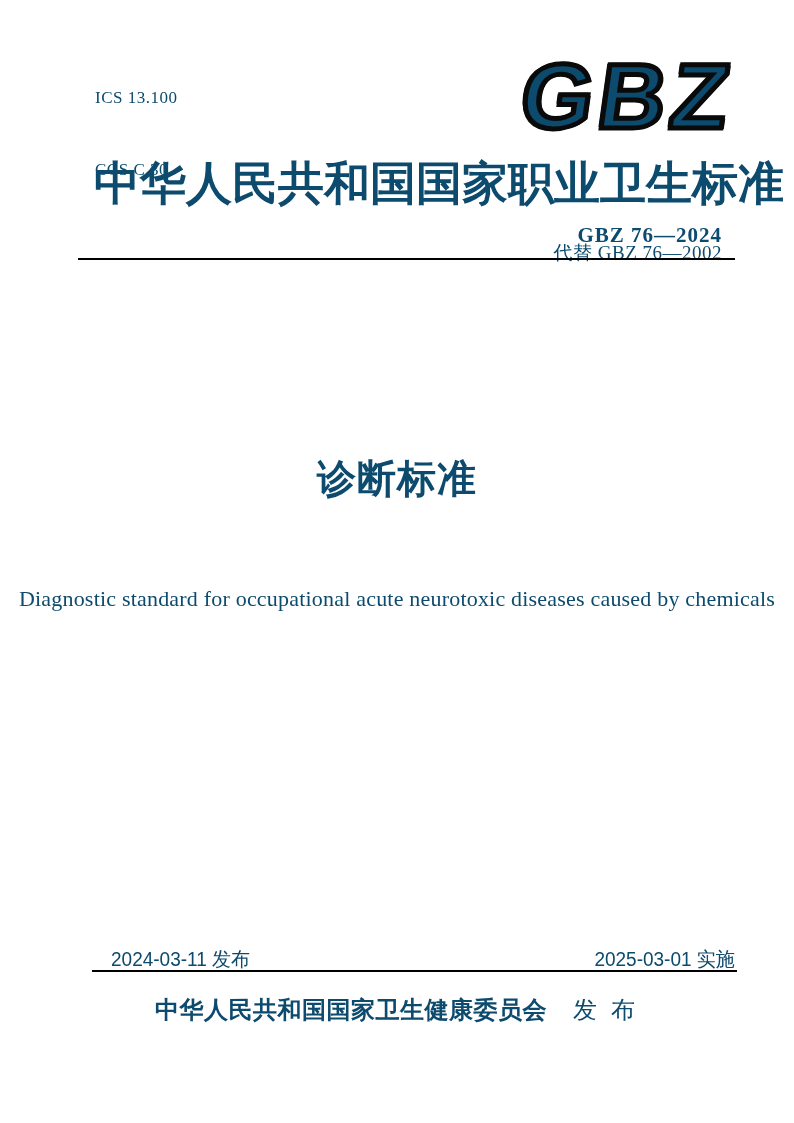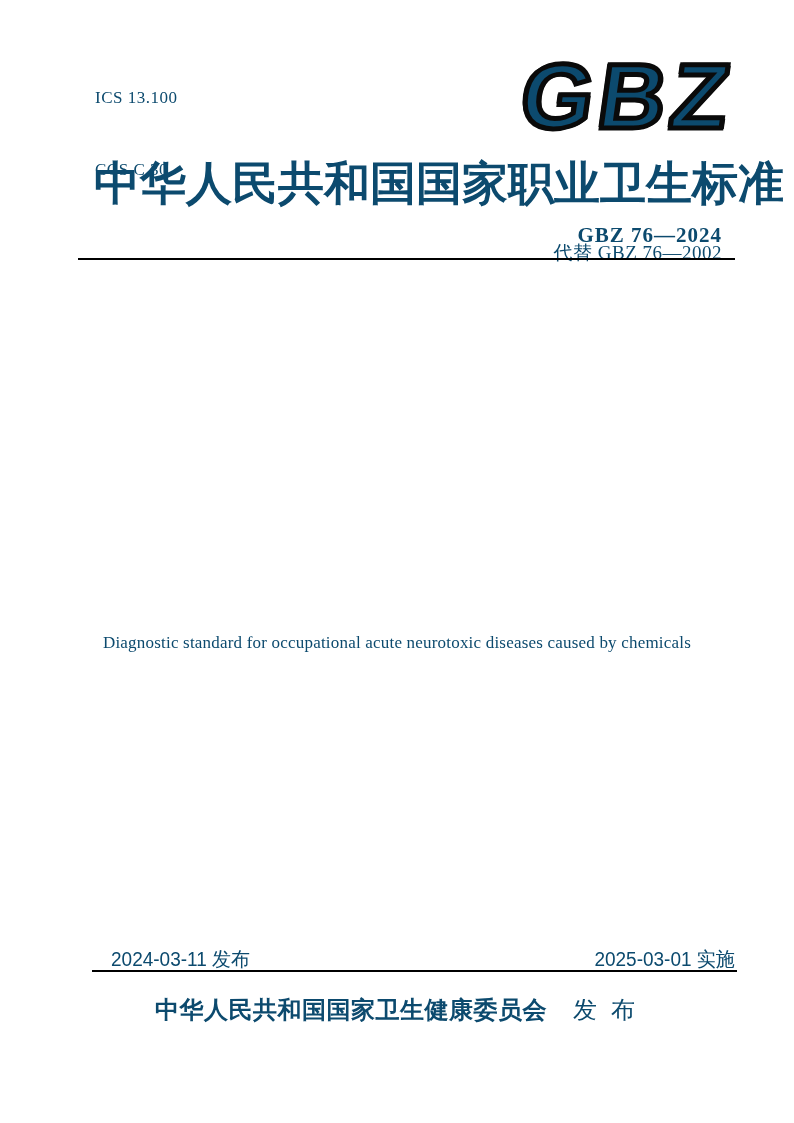--- a/index.html
+++ b/index.html
@@ -100,23 +100,22 @@
   }
 
   
   .doc-title-en {
     position: absolute;
     left: 0;
     top: 586px;
     width: 794px;
     text-align: center;
     font-family: "Liberation Serif", serif;
-    font-size: 17px;
+    font-size: 22px;
     letter-spacing: 0.2px;
-    margin-top: 47px;
   }
 
   
   .date-issue {
     position: absolute;
     left: 111px;
     top: 946px;
     font-size: 20px;
     white-space: nowrap;
     transform: scaleX(0.95);
@@ -175,20 +174,21 @@
 
   <div class="std-heading">中华人民共和国国家职业卫生标准</div>
 
   <div class="std-number">GBZ 76—2024</div>
 
   <div class="std-replaces">代替 GBZ 76—2002</div>
 
   <div class="rule-top"></div>
 
   <div class="doc-title">
+    <div>诊断标准</div>
   </div>
 
   <div class="doc-title-en">Diagnostic standard for occupational acute neurotoxic diseases caused by chemicals</div>
 
   <div class="date-issue">2024-03-11 发布</div>
 
   <div class="date-effective">2025-03-01 实施</div>
 
   <div class="rule-bottom"></div>
 

